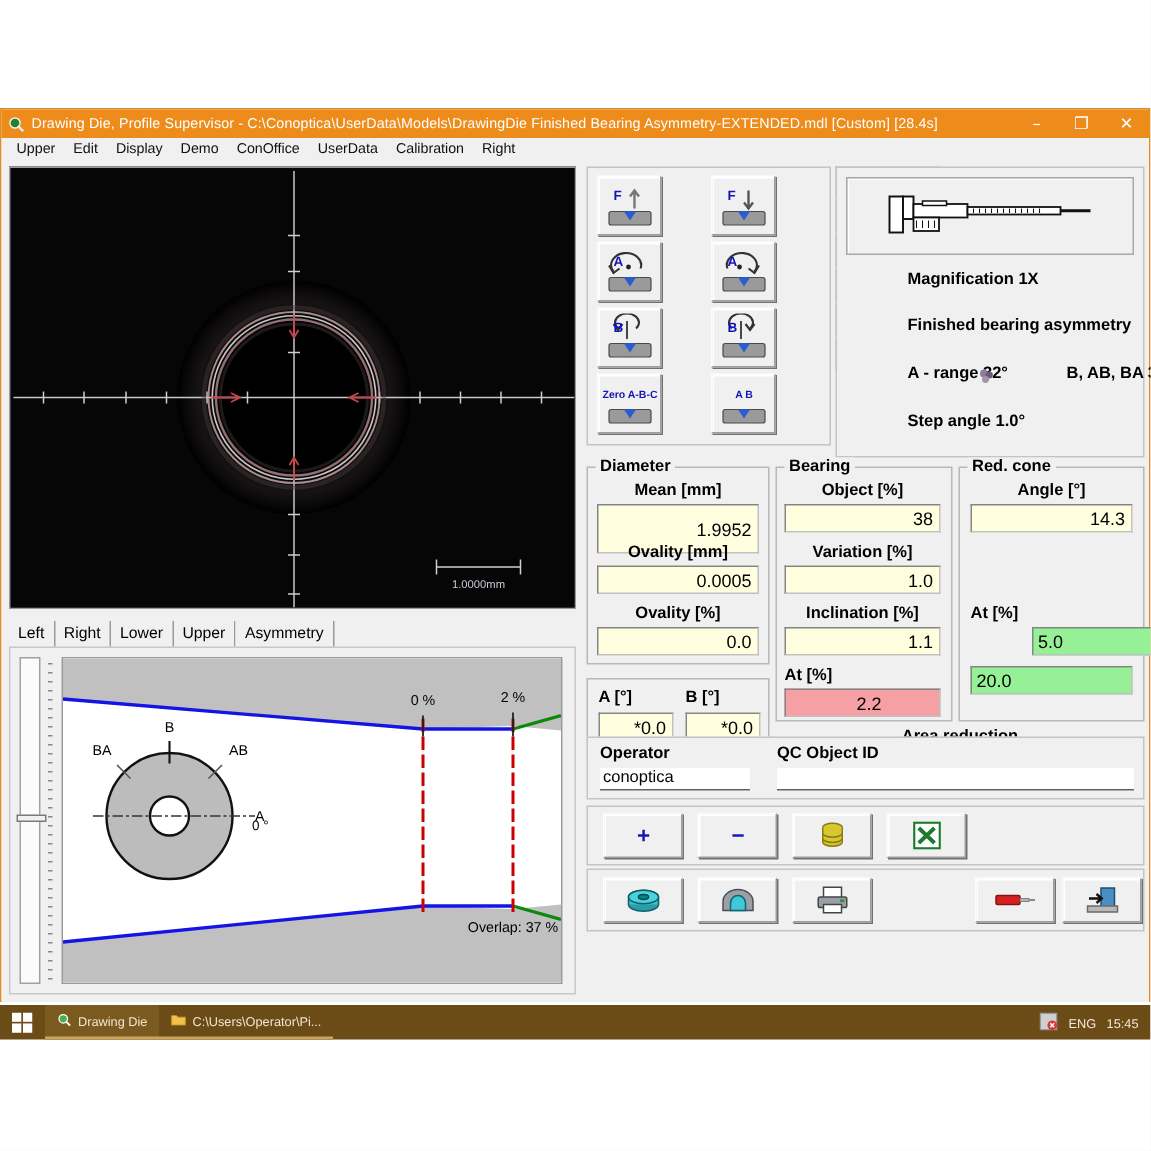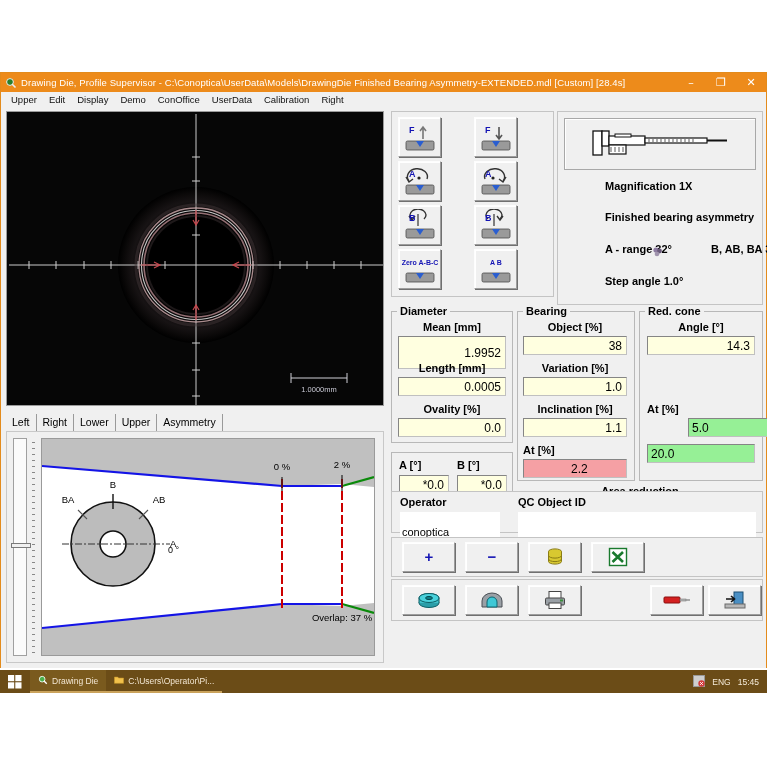--- a/index.html
+++ b/index.html
@@ -135,21 +135,21 @@
   .ffield.green { background: #96f096; justify-content: flex-start; padding-left: 3px; }
 
   
   #op-panel {
     position: absolute; left: 2px; top: 382px; width: 372px; height: 42px;
     background: #f0f0f0; border: 1px solid #c4c4c4;
   }
   .op-label { position: absolute; font-size: 11px; font-weight: bold; color: #000; }
   .op-input {
     position: absolute; background: #fff; border: none; border-bottom: 1px solid #606060;
-    font-size: 11px; color: #000; padding: 14px 2px; font-family: "Liberation Sans", sans-serif;
+    font-size: 11px; color: #000; padding: 0 2px; font-family: "Liberation Sans", sans-serif;
   }
 
   
   #act1 { position: absolute; left: 2px; top: 428px; width: 372px; height: 40px; background: #f0f0f0; border: 1px solid #c4c4c4; }
   #act2 { position: absolute; left: 2px; top: 470px; width: 372px; height: 42px; background: #f0f0f0; border: 1px solid #c4c4c4; }
   .abtn {
     position: absolute; top: 5px; width: 53px; height: 30px;
     display: flex; align-items: center; justify-content: center;
   }
 
@@ -486,21 +486,21 @@
           <div class="info-line" style="left:114px;top:131px">B, AB, BA 32°</div>
           <div class="info-line" style="top:163px">Step angle 1.0°</div>
         </div>
 
         <div class="gbox" id="gb-diameter" style="left:2px;top:202px;width:122px;height:132px;">
           <span class="gl">Diameter</span>
         </div>
         <div id="diameter-fields">
             <div class="flabel" style="position: absolute; left: 9px; top: 212px; width: 108px;">Mean [mm]</div>
             <div class="ffield" style="position: absolute; left: 9px; top: 227px; width: 108px; height: 33px;">1.9952</div>
-            <div class="flabel" style="position: absolute; left: 9px; top: 253px; width: 108px;">Length [mm]</div>
+            <div class="flabel" style="position: absolute; left: 9px; top: 253px; width: 108px;">Ovality [mm]</div>
             <div class="ffield" style="position: absolute; left: 9px; top: 268px; width: 108px; height: 19px;">0.0005</div>
             <div class="flabel" style="position: absolute; left: 9px; top: 294px; width: 108px;">Ovality [%]</div>
             <div class="ffield" style="position: absolute; left: 9px; top: 309px; width: 108px; height: 19px;">0.0</div>
           </div>
 
         <div class="gbox" id="gb-angles" style="left:2px;top:343px;width:122px;height:52px;"></div>
         <div id="angle-fields">
             <div class="flabel" style="position: absolute; left: 10px; top: 350px; width: 50px; text-align: left;">A [°]</div>
             <div class="ffield" style="position: absolute; left: 10px; top: 366px; width: 50px; height: 19px;">*0.0</div>
             <div class="flabel" style="position: absolute; left: 68px; top: 350px; width: 50px; text-align: left;">B [°]</div>

